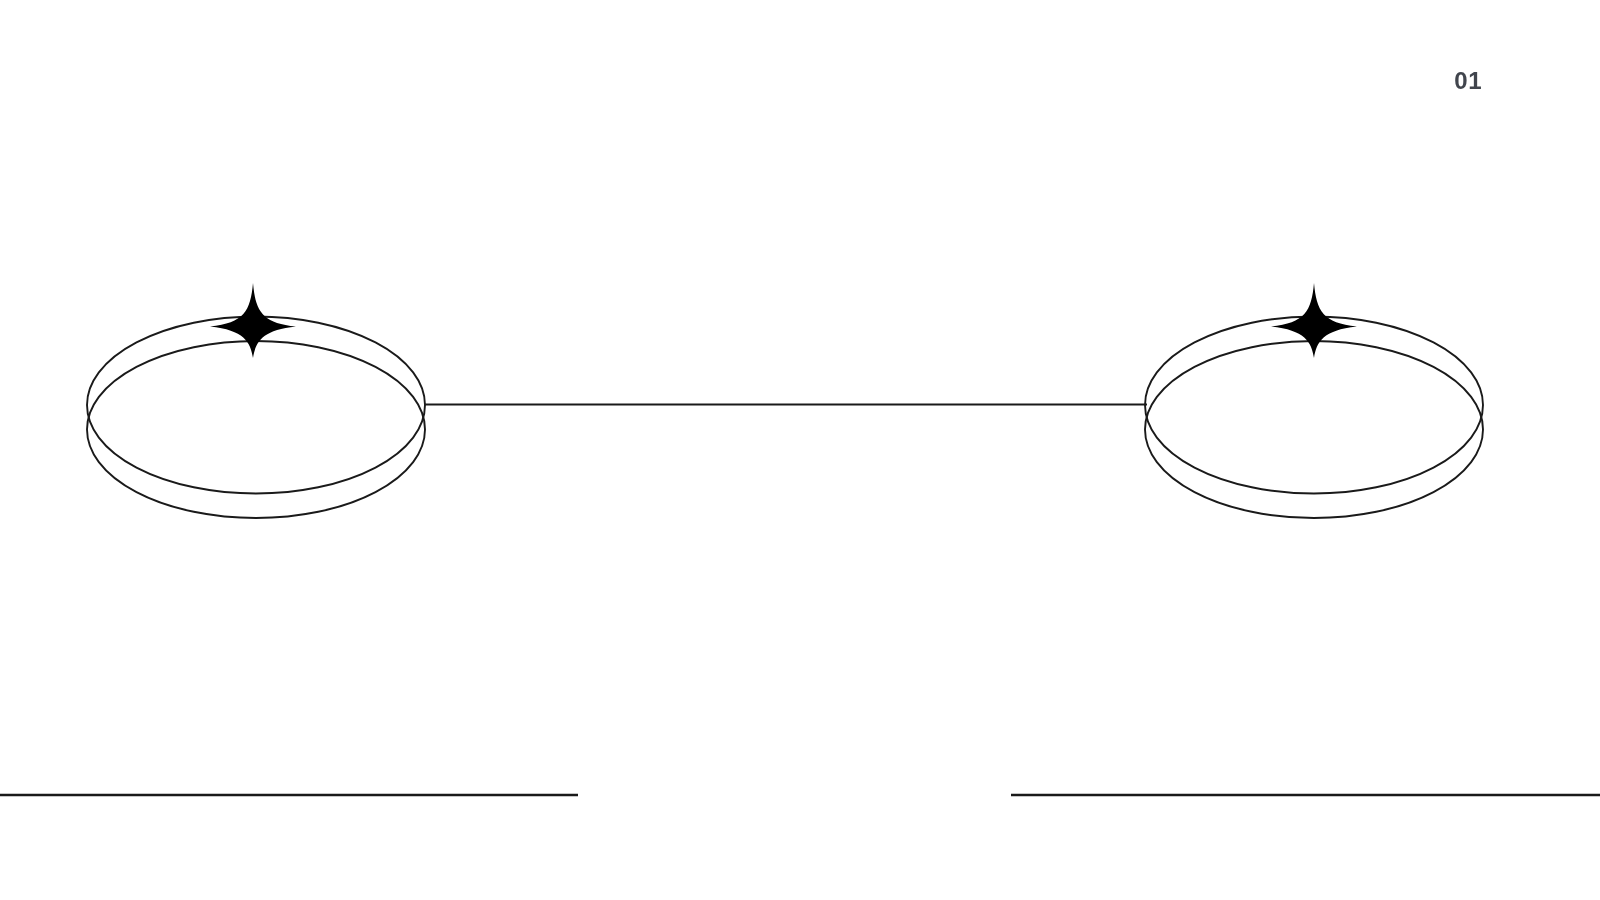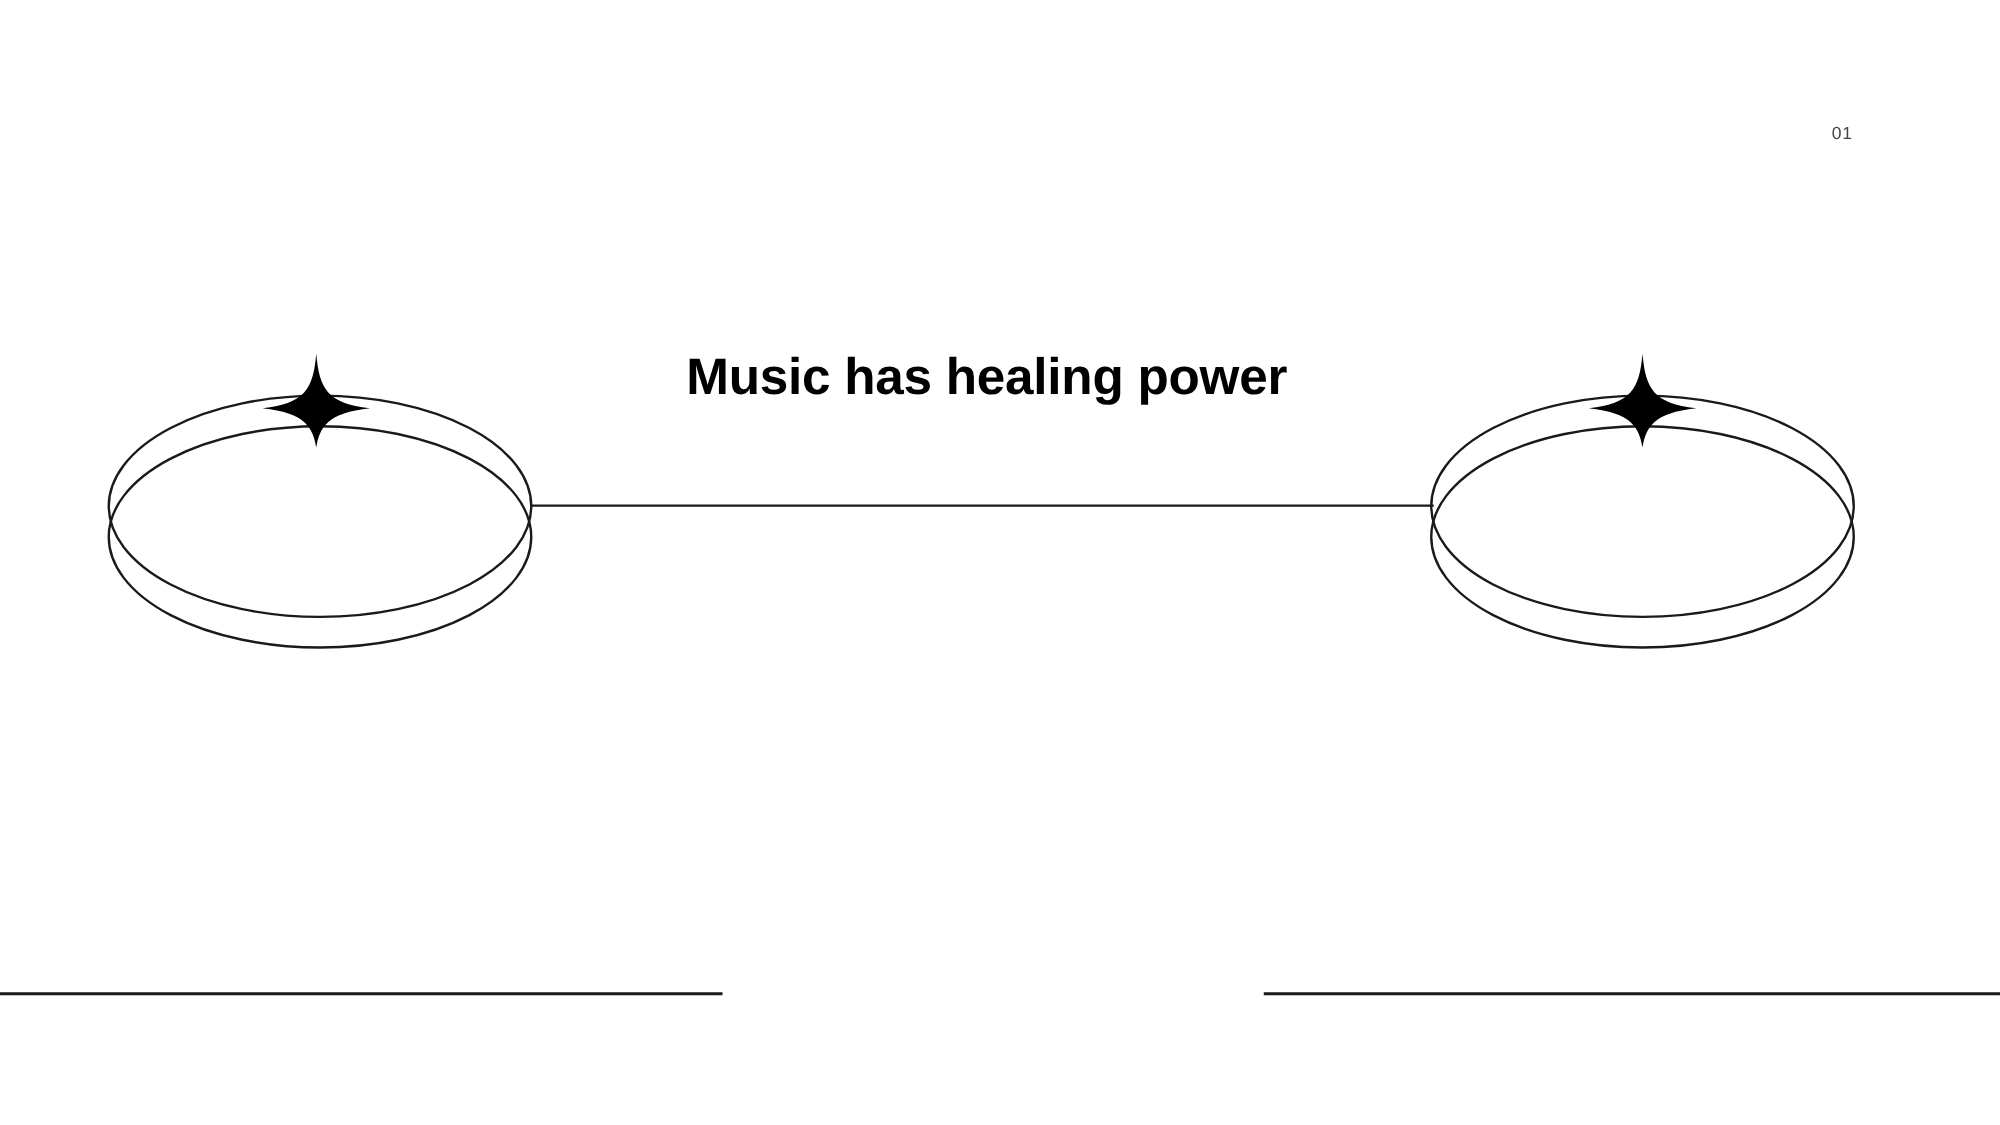--- a/index.html
+++ b/index.html
@@ -22,24 +22,24 @@
     position: absolute;
     left: 0;
     top: 0;
     width: 1600px;
     height: 900px;
     display: block;
   }
   .page-number {
     position: absolute;
     right: 118px;
-    top: 99px;
+    top: 69px;
     font-family: "Liberation Sans", sans-serif;
-    font-size: 14px;
-    font-weight: 400;
+    font-size: 24px;
+    font-weight: 700;
     letter-spacing: 0.5px;
     color: #41454d;
     line-height: 1;
     user-select: none;
   }
   .slide-title {
     position: absolute;
     left: 549px;
     top: 279px;
     font-family: "Liberation Sans", sans-serif;
@@ -82,15 +82,14 @@
     </g>
 
     <line x1="424" y1="404.5" x2="1147" y2="404.5" stroke="#1a1a1a" stroke-width="1.9"></line>
 
     <line x1="0" y1="795" x2="578" y2="795" stroke="#1a1a1a" stroke-width="2.4"></line>
     <line x1="1011" y1="795" x2="1600" y2="795" stroke="#1a1a1a" stroke-width="2.4"></line>
   </svg>
 
   <div class="page-number">01</div>
 
-  <div class="slide-title">Music has healing power</div>
 
 </div>
 
 </body></html>

